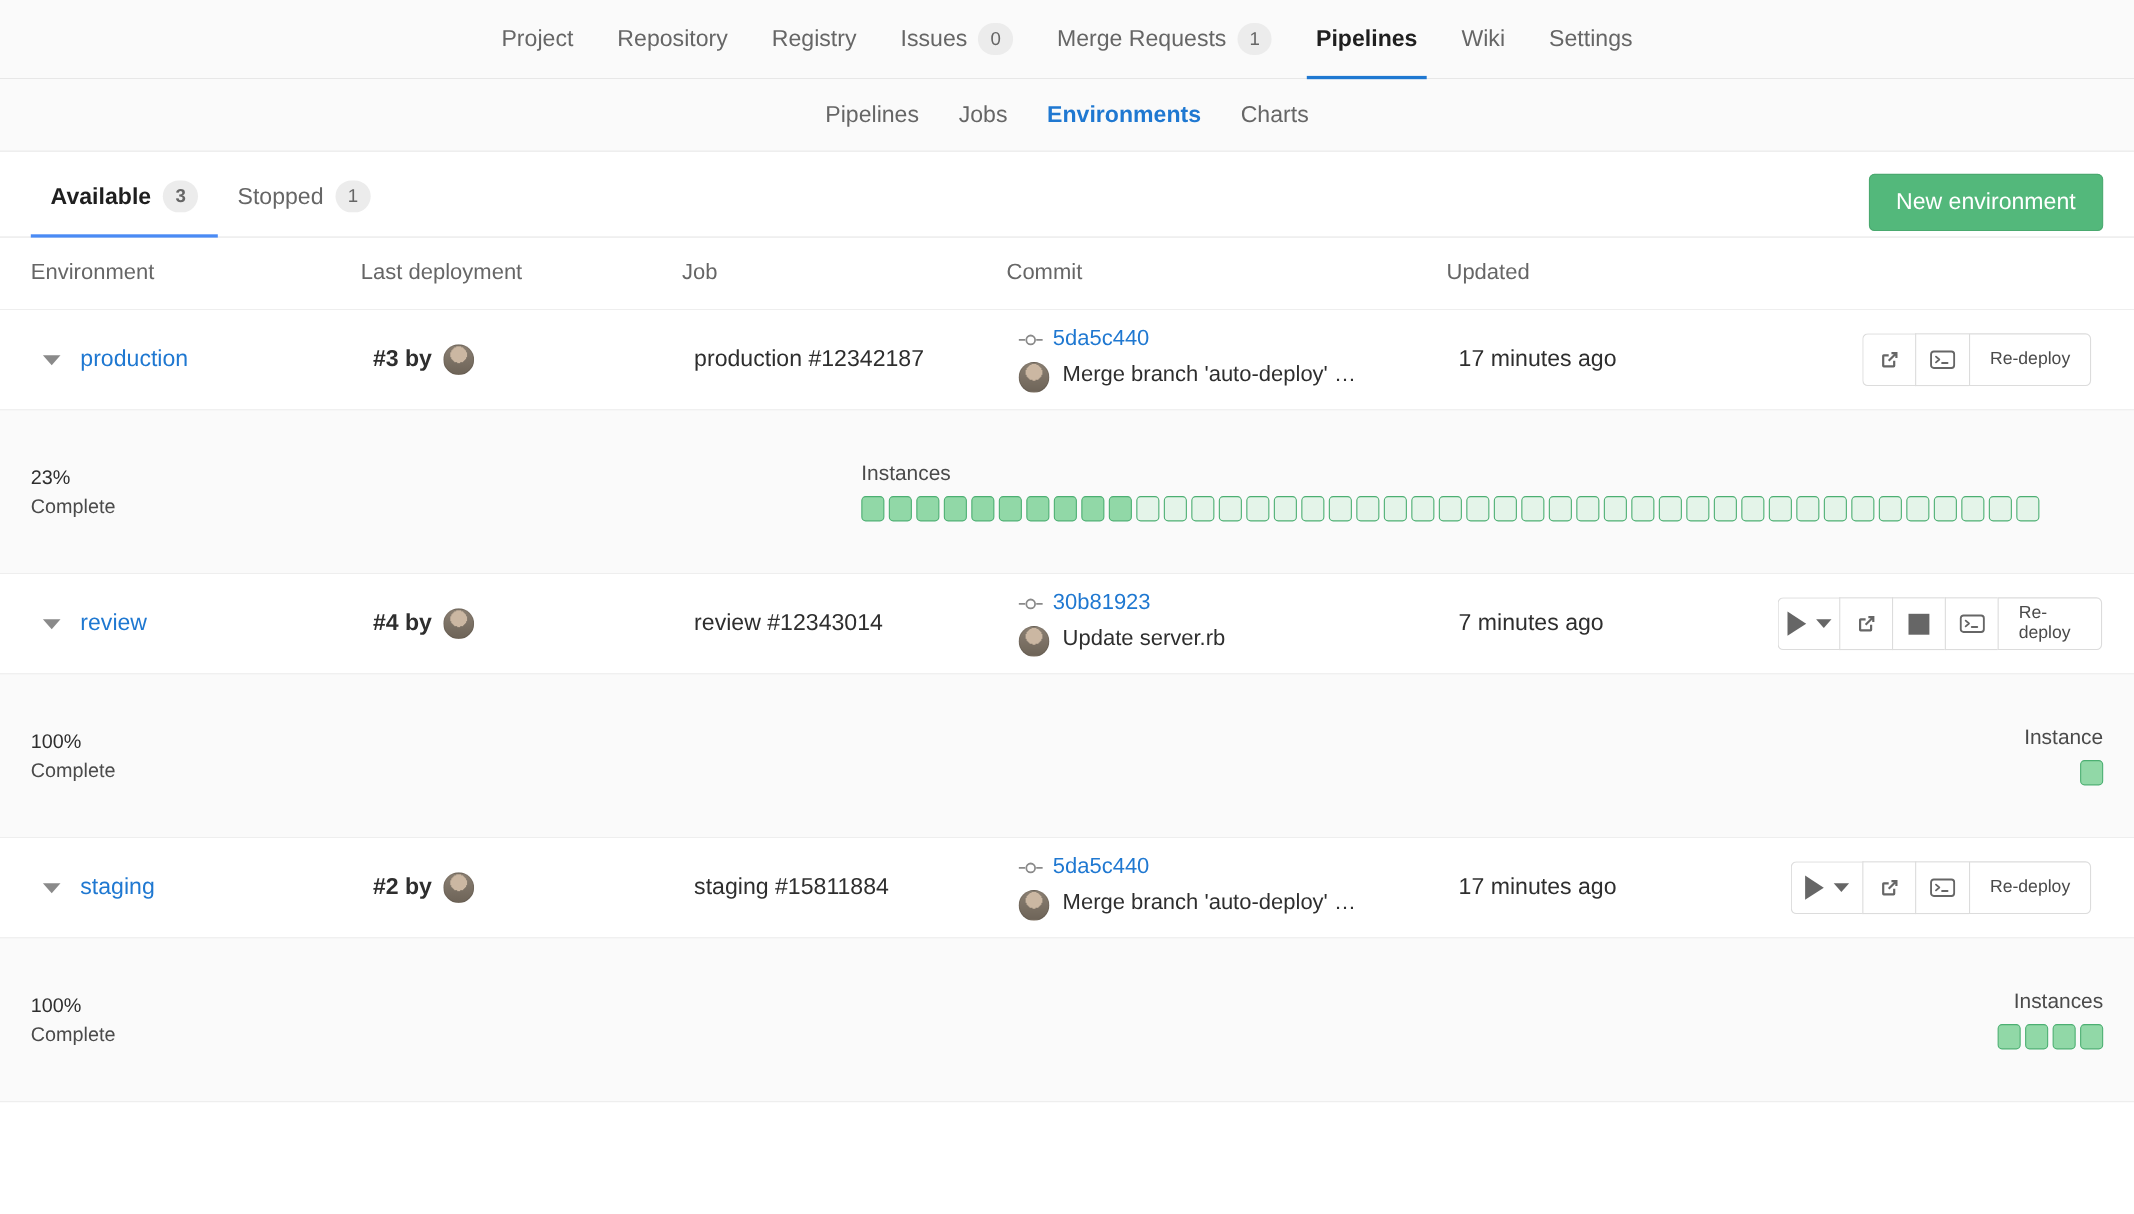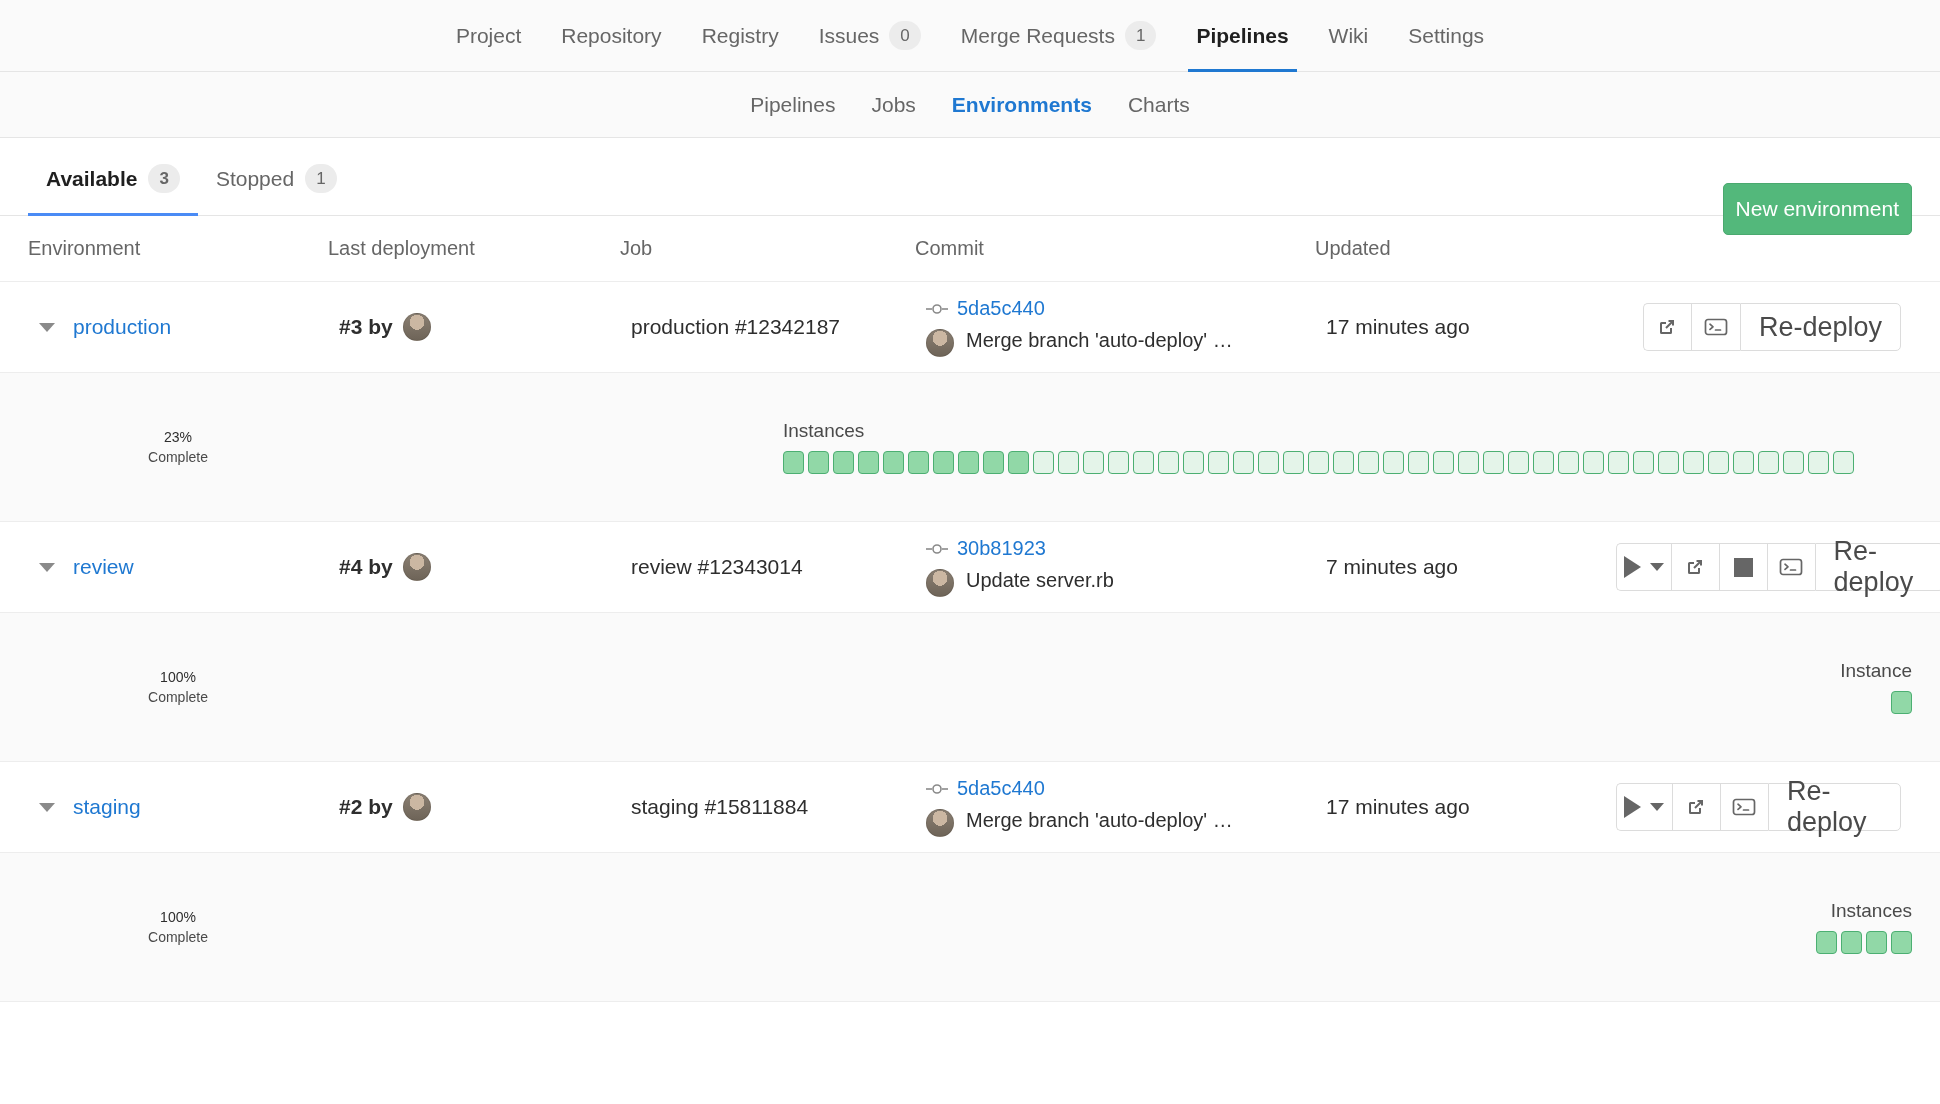--- a/index.html
+++ b/index.html
@@ -105,23 +105,22 @@
   .new-env-btn {
     position: absolute;
     right: 28px;
     top: 20px;
     background: #53b87b;
     color: #fff;
     border: 1px solid #4aa96f;
     border-radius: 5px;
     font-size: 21px;
     font-family: "Liberation Sans", sans-serif;
-    padding: 13px 12px;
+    padding: 13px 24px;
     cursor: pointer;
-    margin-top: 25px;
   }
 
   
   .env-table { width: 1940px; }
   .thead {
     display: flex;
     align-items: center;
     height: 66px;
     padding: 0 28px;
     border-bottom: 1px solid #ededed;
@@ -181,21 +180,21 @@
     min-width: 48px;
     border: 1px solid #dcdcdc;
     border-right: none;
     background: #fff;
     display: flex;
     align-items: center;
     justify-content: center;
     gap: 9px;
     cursor: pointer;
     padding: 0 12px;
-    font-size: 27px;
+    font-size: 16px;
     color: #4a4a4a;
     font-family: "Liberation Sans", sans-serif;
   }
   .abtn:first-child { border-top-left-radius: 5px; border-bottom-left-radius: 5px; }
   .abtn:last-child {
     border-right: 1px solid #dcdcdc;
     border-top-right-radius: 5px;
     border-bottom-right-radius: 5px;
     padding: 0 18px;
   }
@@ -219,22 +218,22 @@
     align-items: center;
     min-height: 150px;
     background: #fafafa;
     border-top: 1px solid #ededed;
     border-bottom: 1px solid #ededed;
     padding: 0 28px;
   }
   .progress-cell {
     width: 300px;
     flex: 0 0 300px;
-    text-align: center;
-    font-size: 14px;
+    text-align: left;
+    font-size: 18px;
     line-height: 1.45;
     color: #2e2e2e;
   }
   .progress-pct { display: block; }
   .progress-lbl { display: block; color: #4a4a4a; }
   .inst-wrap {
     flex: 1 1 auto;
     display: flex;
     flex-direction: column;
     align-items: flex-end;

